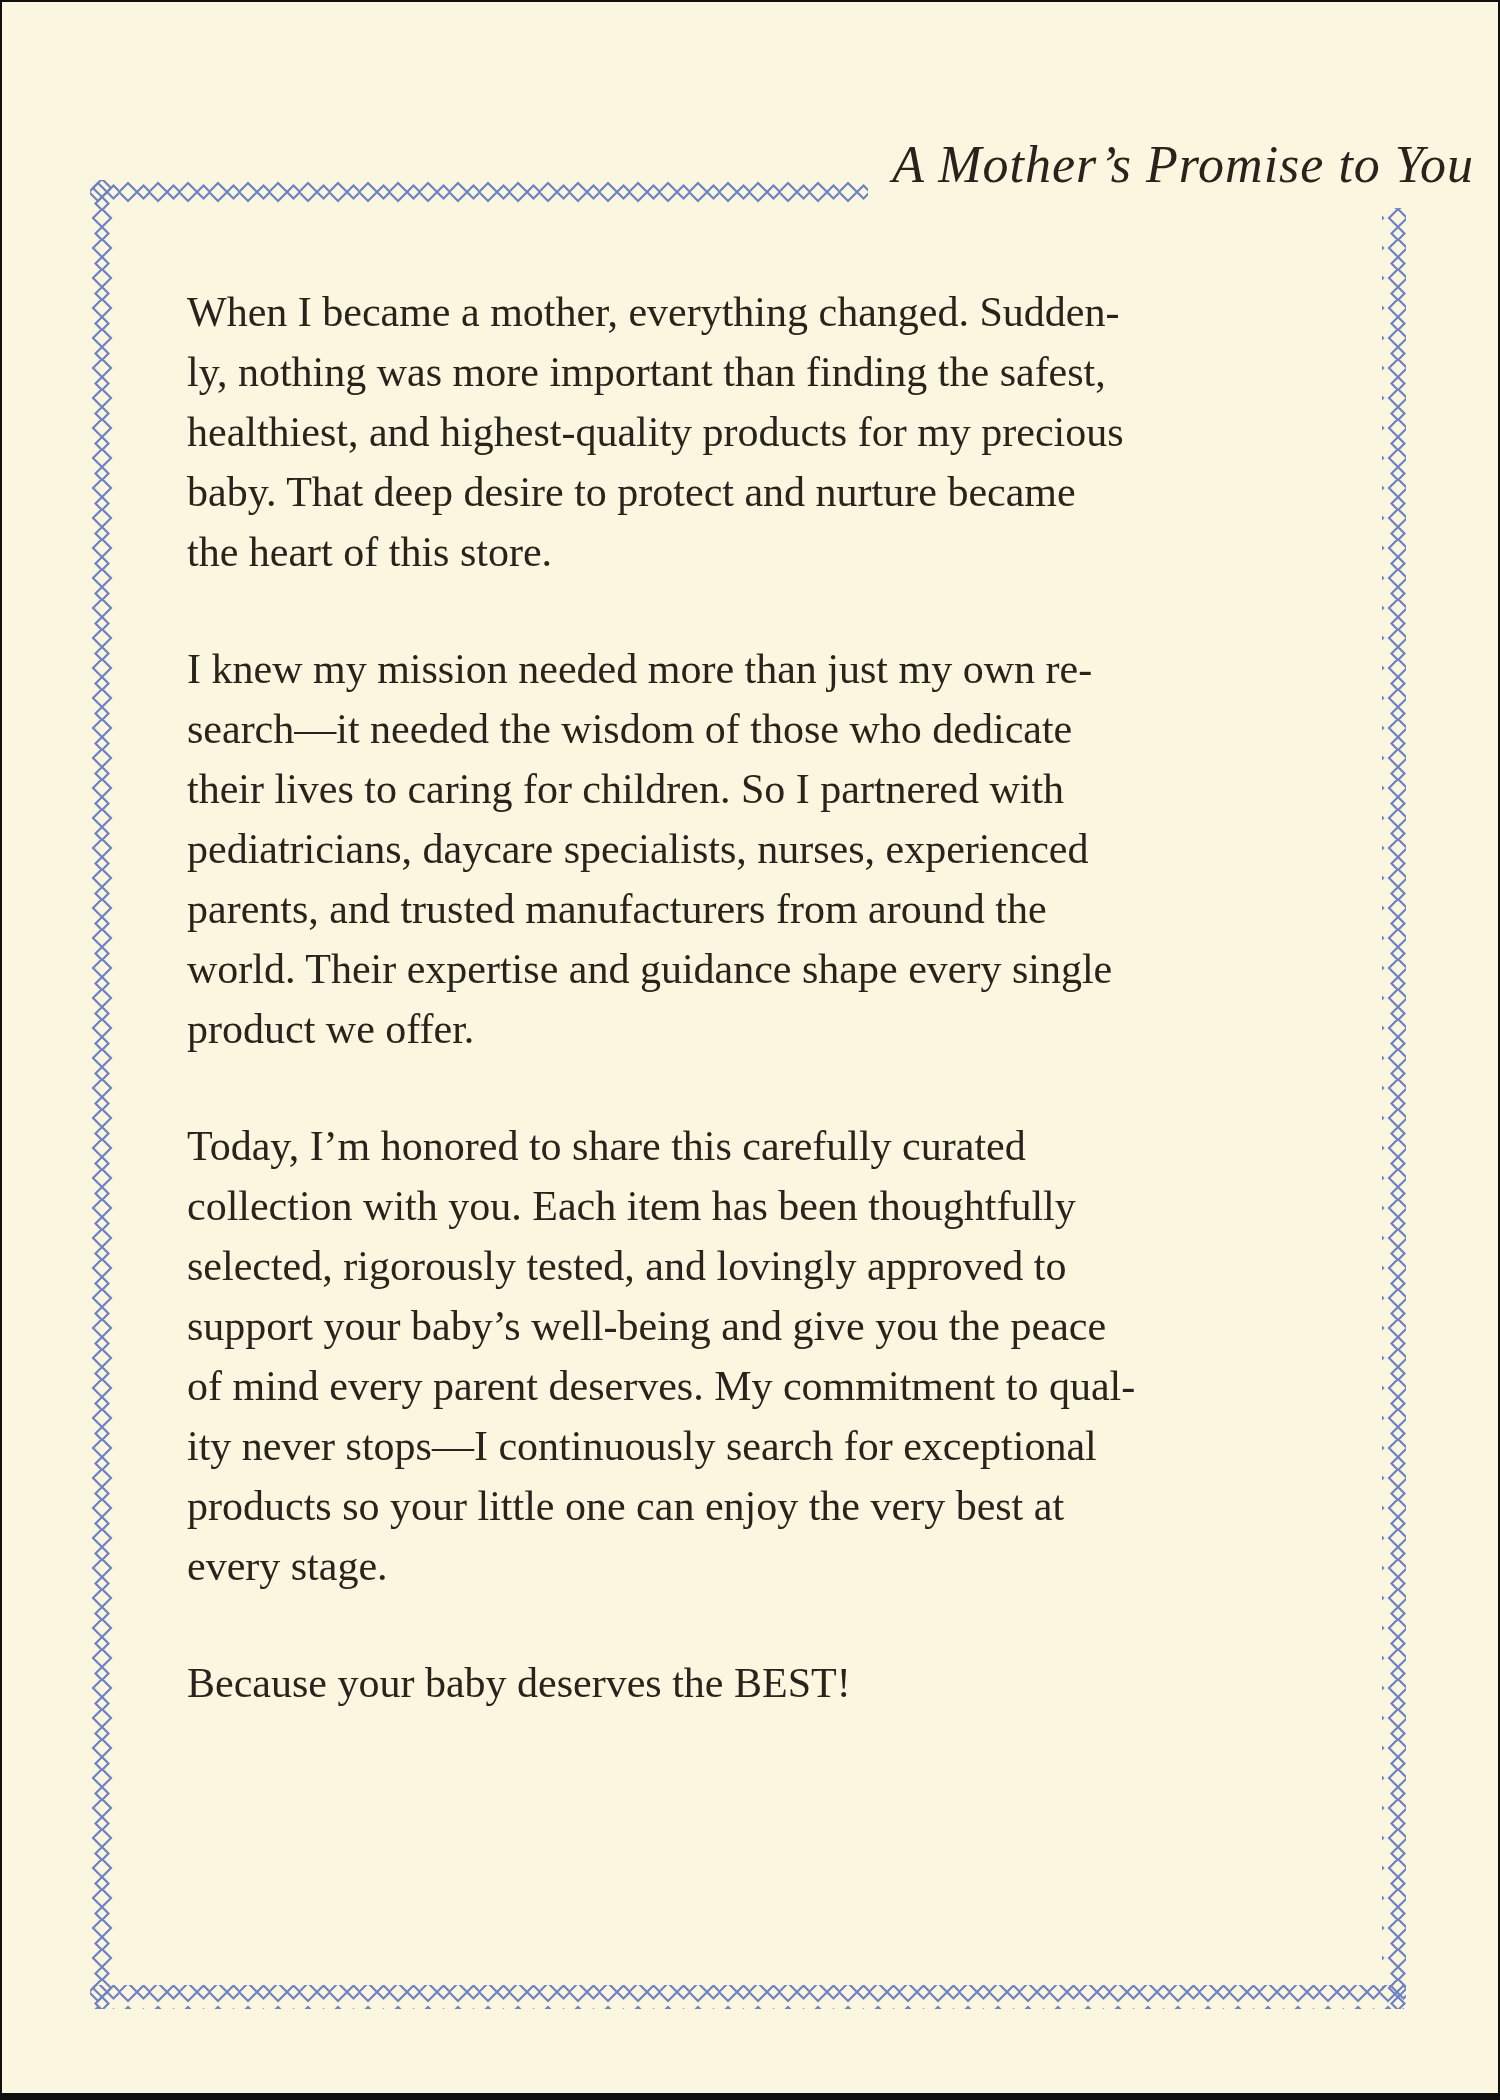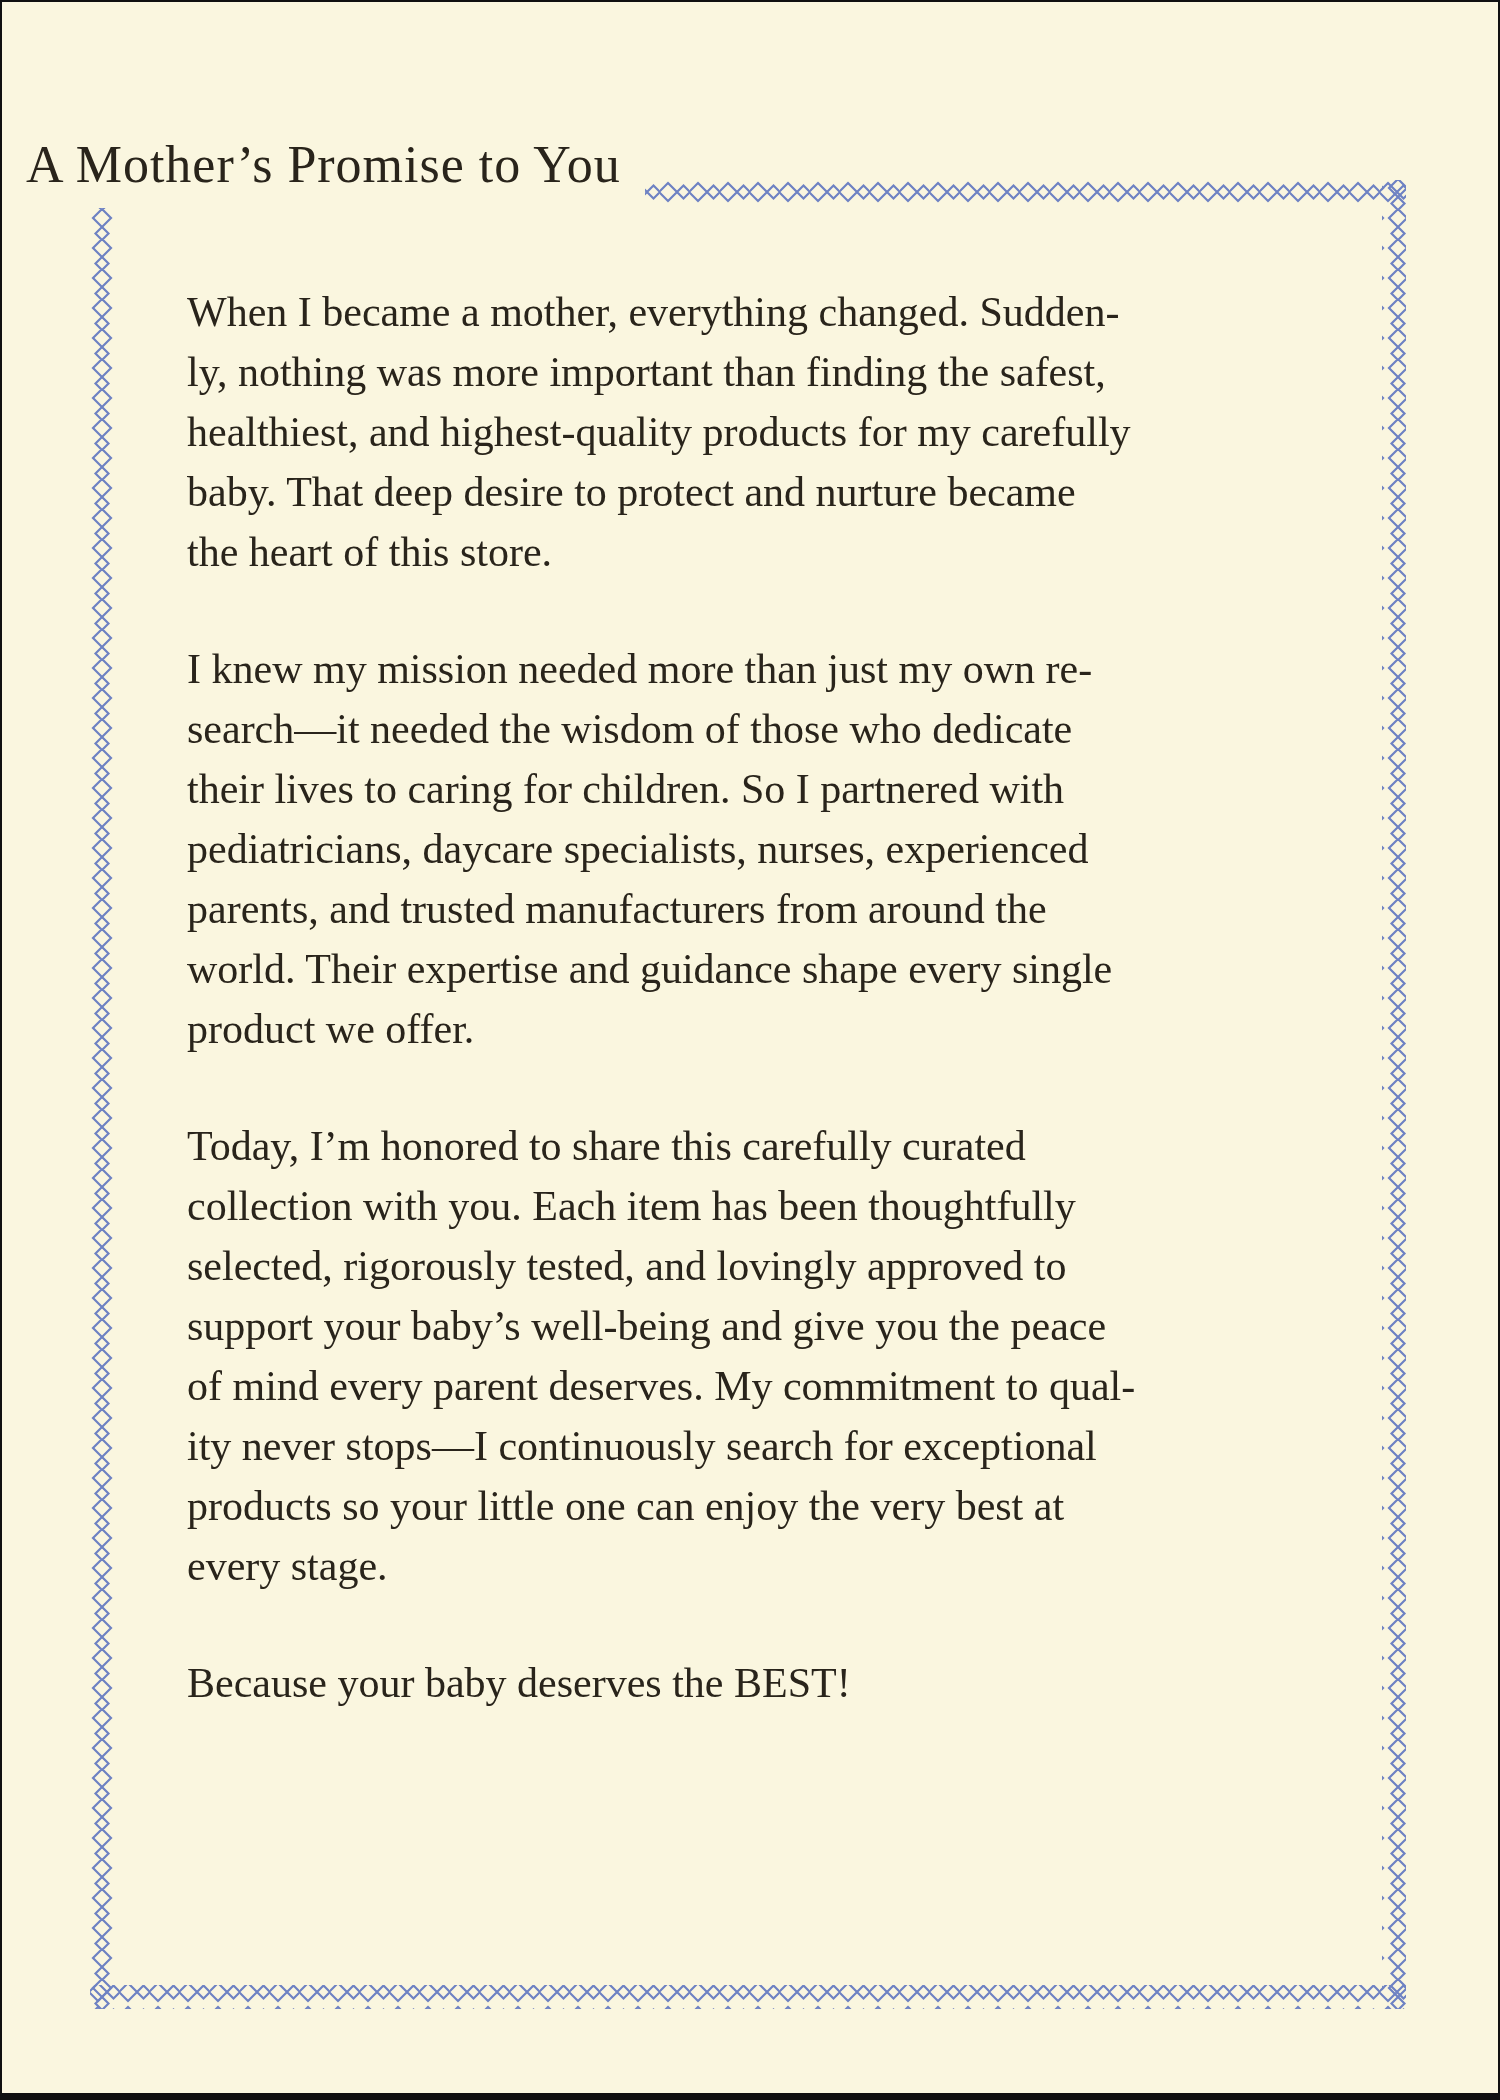--- a/index.html
+++ b/index.html
@@ -30,22 +30,23 @@
   .dm {
     fill: none;
     stroke: var(--border_blue);
     stroke-width: 2.2;
   }
   .title-wrap {
     position: absolute;
     top: 120px;
     left: 0;
     width: 100%;
-    text-align: left;
+    text-align: right;
     z-index: 2;
+    font-style: italic;
   }
   .title {
     display: inline-block;
     background: var(--background);
     padding: 0 24px;
     font-size: 52px;
     line-height: 86px;
     letter-spacing: 1px;
     white-space: nowrap;
     font-weight: normal;
@@ -87,21 +88,21 @@
     <rect x="1292" y="0" width="24" height="1829" fill="url(#chainV)"></rect>
   </svg>
 
   <div class="title-wrap">
     <h1 class="title">A Mother’s Promise to You</h1>
   </div>
 
   <div class="content">
     <p>When I became a mother, everything changed. Sudden-
 ly, nothing was more important than finding the safest,
-healthiest, and highest-quality products for my carefully
+healthiest, and highest-quality products for my precious
 baby. That deep desire to protect and nurture became
 the heart of this store.</p>
     <p>I knew my mission needed more than just my own re-
 search—it needed the wisdom of those who dedicate
 their lives to caring for children. So I partnered with
 pediatricians, daycare specialists, nurses, experienced
 parents, and trusted manufacturers from around the
 world. Their expertise and guidance shape every single
 product we offer.</p>
     <p>Today, I’m honored to share this carefully curated

